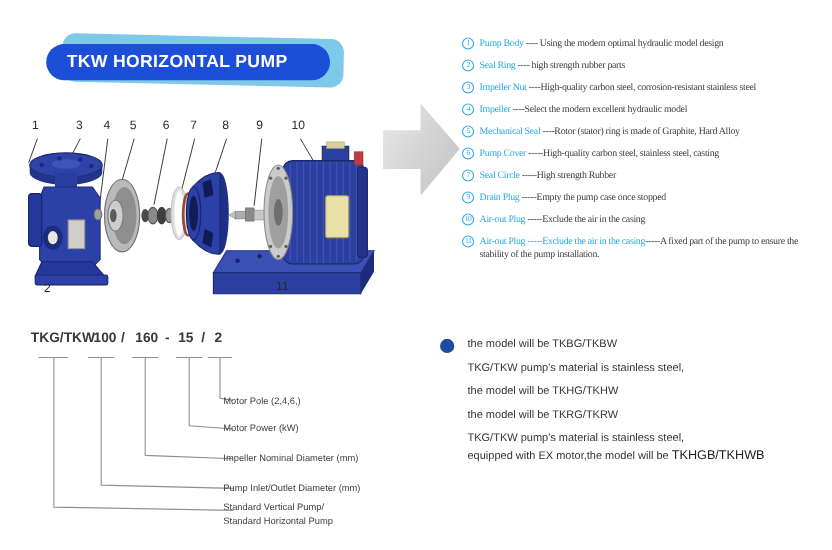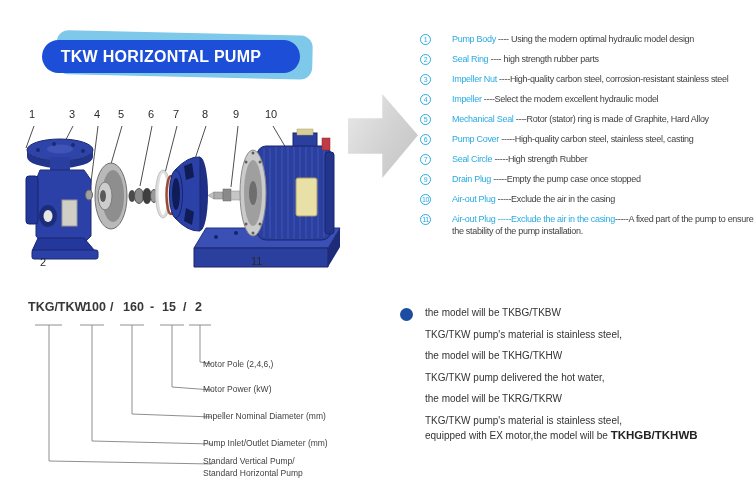--- a/index.html
+++ b/index.html
@@ -29,21 +29,21 @@
   .co8 {left:192px;top:8px;} .co9 {left:223px;top:8px;} .co10{left:255px;top:8px;}
   .co2 {left:30px;top:156px;} .co11{left:241px;top:155px;}
   
   .arrow {
     position:absolute; left:348px; top:94px; width:70px; height:84px;
     background:linear-gradient(120deg,#e9e9e9 0%,#d2d2d2 55%,#c3c3c3 100%);
     clip-path:polygon(0% 29%, 49% 29%, 49% 0%, 100% 49%, 49% 100%, 49% 71%, 0% 71%);
   }
   
   .plist { position:absolute; left:420px; top:33px; width:334px; }
-  .pitem { display:flex; gap:21px; margin-bottom:8px; align-items:flex-start; }
+  .pitem { display:flex; gap:5px; margin-bottom:8px; align-items:flex-start;font-family:Liberation Serif, serif; }
   .pnum {
     flex:none; width:11px; height:11px; margin-top:0.5px;
     border:1px solid #29ABE2; border-radius:50%; color:#29ABE2;
     font-size:7px; letter-spacing:-0.5px; display:flex; align-items:center; justify-content:center;
   }
   .ptext { font-size:9px; letter-spacing:-0.3px; line-height:12px; white-space:nowrap; }
   .pitem:last-child .ptext { white-space:normal; max-width:306px; }
   .pname { color:#29ABE2; }
   .pdesc { color:#3f3f3f; }
   
@@ -57,21 +57,21 @@
   .ml4{top:156px;} .ml5{top:168px;}
   
   .notes { position:absolute; left:398px; top:307px; width:358px; }
   .note-dot {
     position:absolute; left:2px; top:1px; width:13px; height:13px;
     border-radius:50%; background:#1C4DA1;
   }
   .nlines { margin-left:27px; }
   .nline { font-size:10px; color:#333333; line-height:12.5px; margin-bottom:9px; white-space:nowrap; }
   .nline.tight { margin-bottom:2px; }
-  .ncode { font-size:11.5px; font-weight:bold; color:#222222; }
+  .ncode { font-size:11.5px; font-weight:normal; color:#222222; }
 </style>
 </head>
 <body>
 
 <div class="page">
 
   <div class="banner-back"></div>
   <div class="banner-pill">TKW HORIZONTAL PUMP</div>
 
   <div class="diagram">
@@ -286,20 +286,19 @@
     <div class="mlabel ml4">Standard Vertical Pump/</div>
     <div class="mlabel ml5">Standard  Horizontal Pump</div>
   </div>
 
   <div class="notes">
     <div class="note-dot"></div>
     <div class="nlines">
       <div class="nline">the model will be TKBG/TKBW</div>
       <div class="nline">TKG/TKW pump's material is stainless steel,</div>
       <div class="nline">the model will be TKHG/TKHW</div>
-      <div class="nline">TKG/TKW pump delivered the hot water,</div>
       <div class="nline">the model will be TKRG/TKRW</div>
       <div class="nline tight">TKG/TKW pump's material is stainless steel,</div>
       <div class="nline"><span>equipped with EX motor,the model will be </span><span class="ncode">TKHGB/TKHWB</span></div>
     </div>
   </div>
 
 </div>
 
 </body></html>

